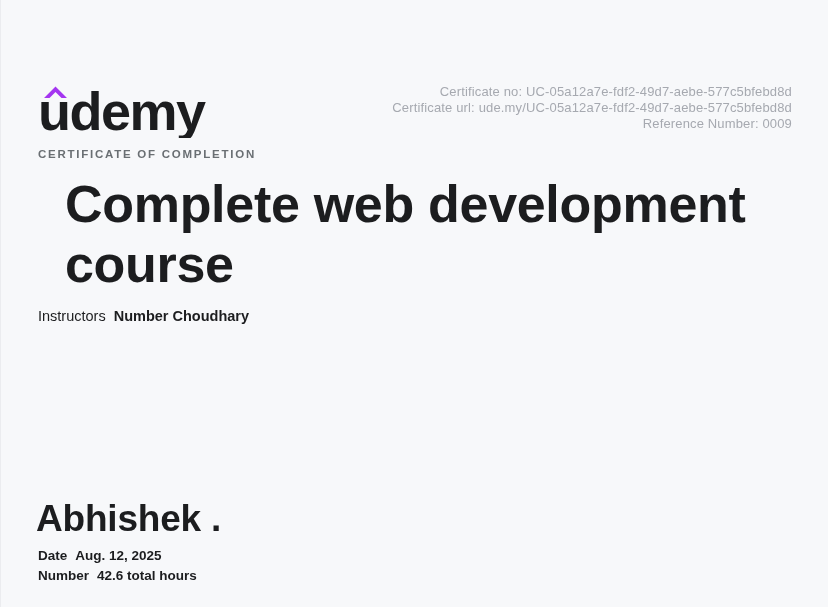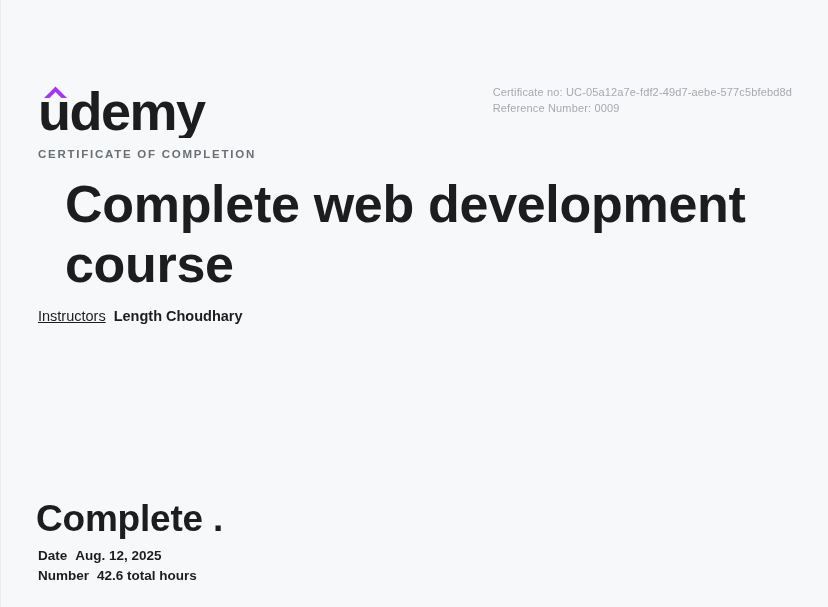--- a/index.html
+++ b/index.html
@@ -42,23 +42,23 @@
     height: 62px;
   }
   .logo svg {
     display: block;
   }
 
   .meta {
     position: absolute;
     right: 36px;
     top: 38px;
-    text-align: left;
+    text-align: right;
     color: #a6a9b0;
-    font-size: 11px;
+    font-size: 13px;
     line-height: 16px;
     letter-spacing: 0.15px;
     white-space: nowrap;
   }
   .meta div {
     height: 16px;
   }
 
   
   .eyebrow {
@@ -89,21 +89,20 @@
     position: absolute;
     left: 37px;
     top: 306px;
     font-size: 14.5px;
     line-height: 20px;
     color: #1c1d1f;
     white-space: nowrap;
   }
   .instructors .label {
     font-weight: normal;
-    text-decoration: underline;
   }
   .instructors .value {
     font-weight: bold;
     margin-left: 8px;
   }
 
   
   .recipient {
     position: absolute;
     left: 35px;
@@ -146,34 +145,35 @@
 
     <div class="logo">
       <svg width="190" height="62" viewBox="0 0 190 62" xmlns="http://www.w3.org/2000/svg" aria-hidden="true">
         <path d="M6 22 L17.5 10.5 L29 22 L23.5 22 L17.5 16 L11.5 22 Z" fill="#a435f0"></path>
         <text x="0" y="54" font-family="'Liberation Sans', sans-serif" font-size="54" font-weight="bold" fill="#1c1d1f" letter-spacing="-1.5">udemy</text>
       </svg>
     </div>
 
     <div class="meta">
       <div>Certificate no: UC-05a12a7e-fdf2-49d7-aebe-577c5bfebd8d</div>
+      <div>Certificate url: ude.my/UC-05a12a7e-fdf2-49d7-aebe-577c5bfebd8d</div>
       <div>Reference Number: 0009</div>
     </div>
 
   </div>
 
   <div class="eyebrow">CERTIFICATE OF COMPLETION</div>
 
   <div class="course-title">Complete web development course</div>
 
   <div class="instructors">
-    <span class="label">Instructors</span><span class="value">Length Choudhary</span>
+    <span class="label">Instructors</span><span class="value">Number Choudhary</span>
   </div>
 
-  <div class="recipient">Complete .</div>
+  <div class="recipient">Abhishek .</div>
 
   <div class="facts">
     <div class="fact-row">
       <span class="label">Date</span><span class="value">Aug. 12, 2025</span>
     </div>
     <div class="fact-row">
       <span class="label">Number</span><span class="value">42.6 total hours</span>
     </div>
   </div>
 

